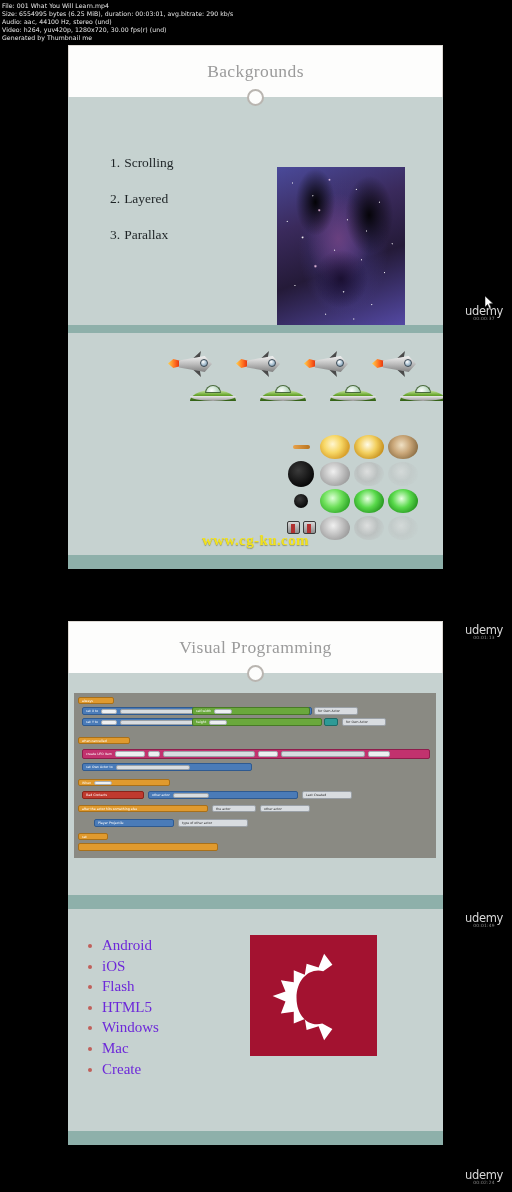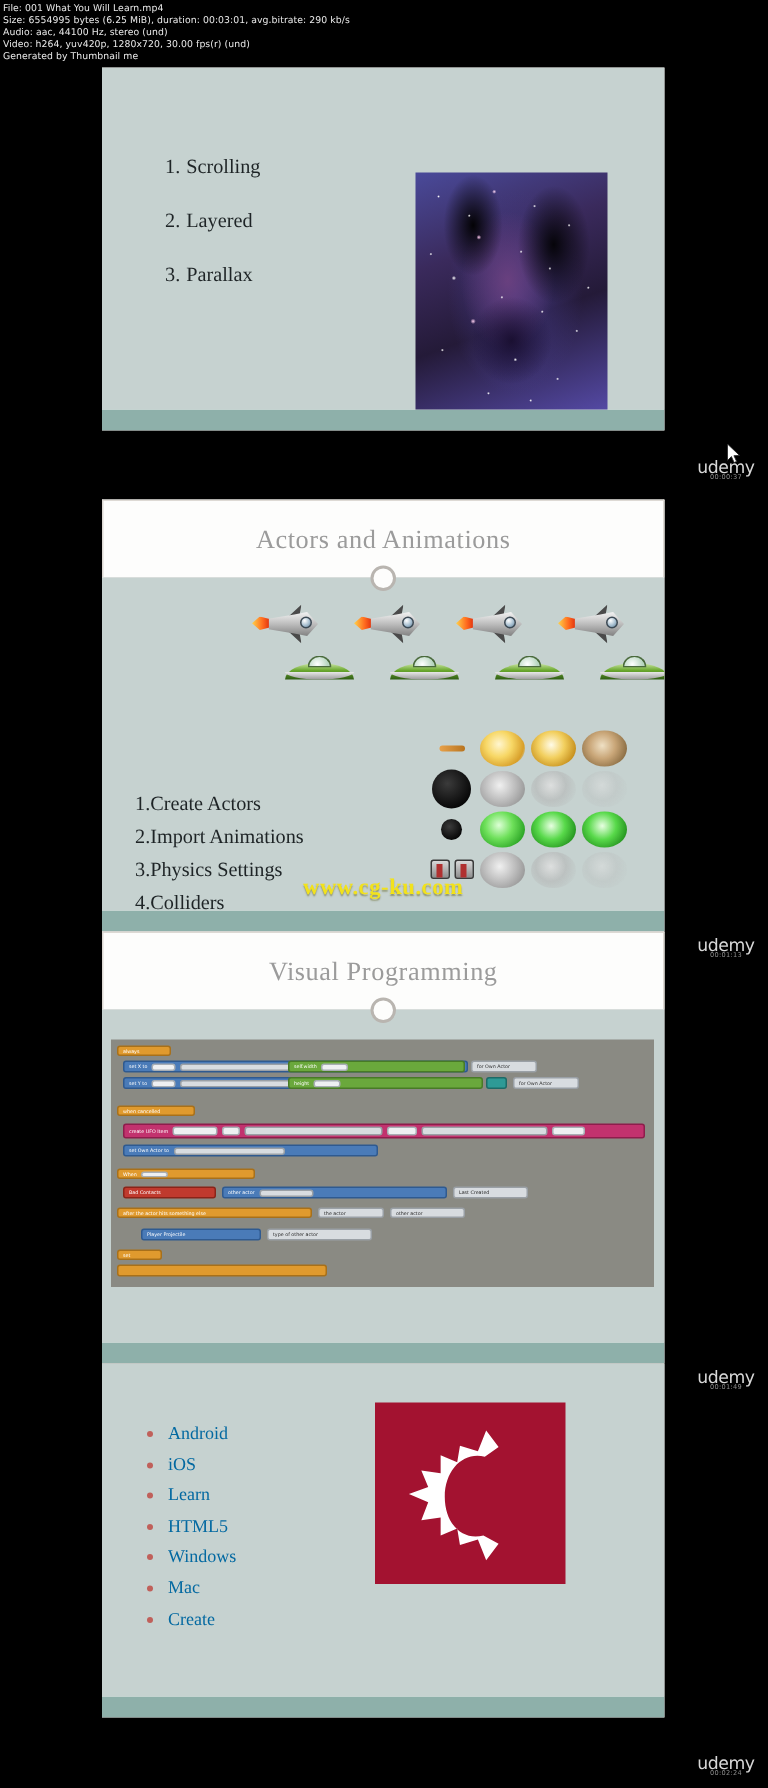--- a/index.html
+++ b/index.html
@@ -325,25 +325,25 @@
   .blk.red    { background: #c03a2e; border: 1px solid #8a2419; }
   .blk.teal   { background: #2e9a96; border: 1px solid #1d6a67; }
 
   
   #slide4 { top: 909px; }
   #slide4 .slide-body { height: 222px; }
   #s4-list {
     position: absolute;
     left: 10px; top: 20px;
     font-family: "Liberation Serif", serif;
-    font-size: 12px;
+    font-size: 15px;
     line-height: 20.6px;
-    color: #0369a1;
+    color: #6d28d9;
     list-style: none;
-    margin: 16px; padding: 0;
+    margin: 6px; padding: 0;
   }
   #s4-list li { position: relative; padding-left: 18px; white-space: nowrap; }
   #s4-list li::before {
     content: "";
     position: absolute;
     left: 4px; top: 9px;
     width: 4px; height: 4px;
     border-radius: 50%;
     background: #c0605a;
   }
@@ -404,20 +404,25 @@
 
   <div class="meta">
     <div>File: 001 What You Will Learn.mp4</div>
     <div>Size: 6554995 bytes (6.25 MiB), duration: 00:03:01, avg.bitrate: 290 kb/s</div>
     <div>Audio: aac, 44100 Hz, stereo (und)</div>
     <div>Video: h264, yuv420p, 1280x720, 30.00 fps(r) (und)</div>
     <div>Generated by Thumbnail me</div>
   </div>
 
   <div class="slide" id="slide1">
+    <div class="slide-title-band">
+      <div class="slide-title">Backgrounds</div>
+      <div class="title-rule"></div>
+      <div class="title-circle"></div>
+    </div>
     <div class="slide-body">
 
       <div class="num-list" id="s1-list">
         <div class="li">
           <span class="n">1.</span><span>Scrolling</span>
         </div>
         <div class="li">
           <span class="n">2.</span><span>Layered</span>
         </div>
         <div class="li">
@@ -427,25 +432,20 @@
 
       <div class="nebula">
         <div class="nebula-img"></div>
       </div>
 
     </div>
     <div class="slide-footer-bar"></div>
   </div>
 
   <div class="slide" id="slide2">
-    <div class="slide-title-band">
-      <div class="slide-title">Actors and Animations</div>
-      <div class="title-rule"></div>
-      <div class="title-circle"></div>
-    </div>
     <div class="slide-body">
 
       <div class="ship-row">
         <div class="ship">
             <i class="flame"></i>
             <i class="wing"></i>
             <i class="hull"></i>
             <i class="dome"></i>
           </div>
         <div class="ship">
@@ -529,34 +529,20 @@
             <div class="puff grey"></div>
           </div>
         <div class="sp">
             <div class="puff grey-l"></div>
           </div>
         <div class="sp">
             <div class="puff grey-f"></div>
           </div>
       </div>
 
-      <div class="num-list" id="s2-list">
-        <div class="li">
-          <span class="n">1.</span><span>Create Actors</span>
-        </div>
-        <div class="li">
-          <span class="n">2.</span><span>Import Animations</span>
-        </div>
-        <div class="li">
-          <span class="n">3.</span><span>Physics Settings</span>
-        </div>
-        <div class="li">
-          <span class="n">4.</span><span>Colliders</span>
-        </div>
-      </div>
 
       <div class="watermark-cg">www.cg-ku.com</div>
     </div>
     <div class="slide-footer-bar"></div>
   </div>
 
   <div class="slide" id="slide3">
     <div class="slide-title-band">
       <div class="slide-title">Visual Programming</div>
       <div class="title-rule"></div>
@@ -634,21 +620,21 @@
       </div>
     </div>
     <div class="slide-footer-bar"></div>
   </div>
 
   <div class="slide" id="slide4">
     <div class="slide-body">
       <ul id="s4-list">
         <li>Android</li>
         <li>iOS</li>
-        <li>Learn</li>
+        <li>Flash</li>
         <li>HTML5</li>
         <li>Windows</li>
         <li>Mac</li>
         <li>Create</li>
       </ul>
 
       <div class="construct-logo">
         <div class="construct-c">
           <svg viewBox="0 0 100 100" width="92" height="92" aria-hidden="true">
             <path fill="#ffffff" d="M61 4 L55 19 L42 15 L40 27 L28 22 L28 35 L14 33 L19 45 L5 50

